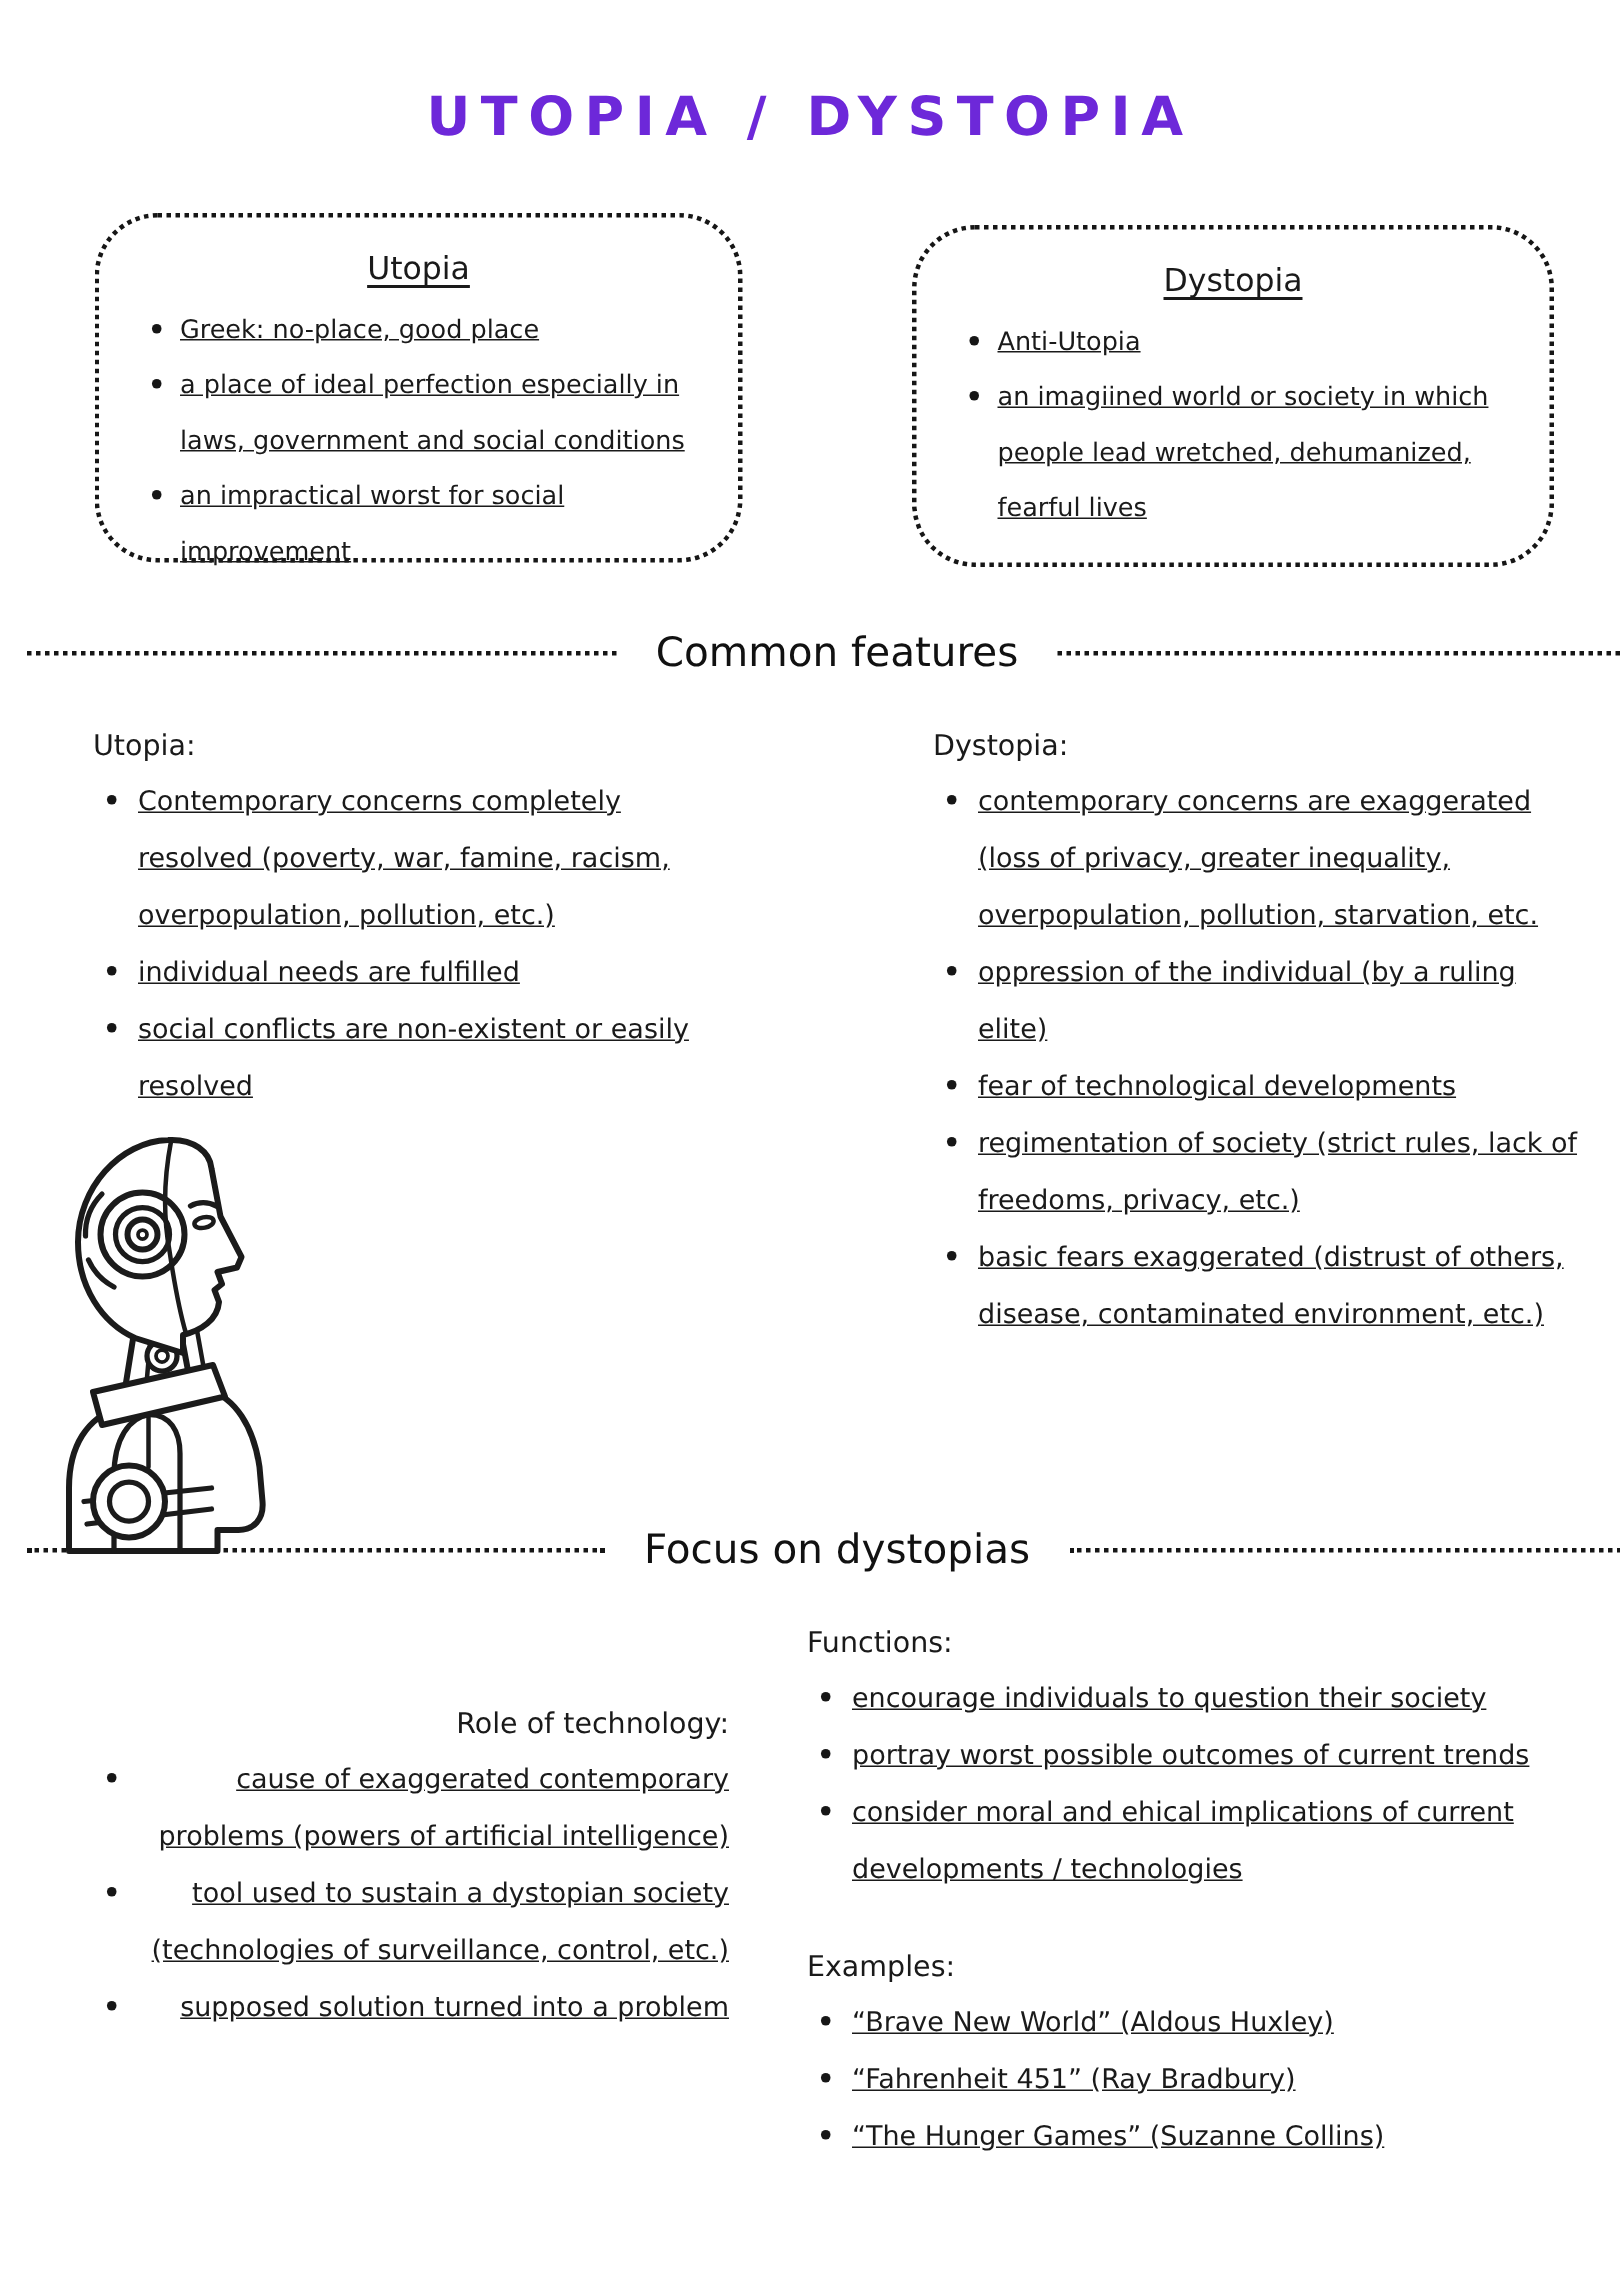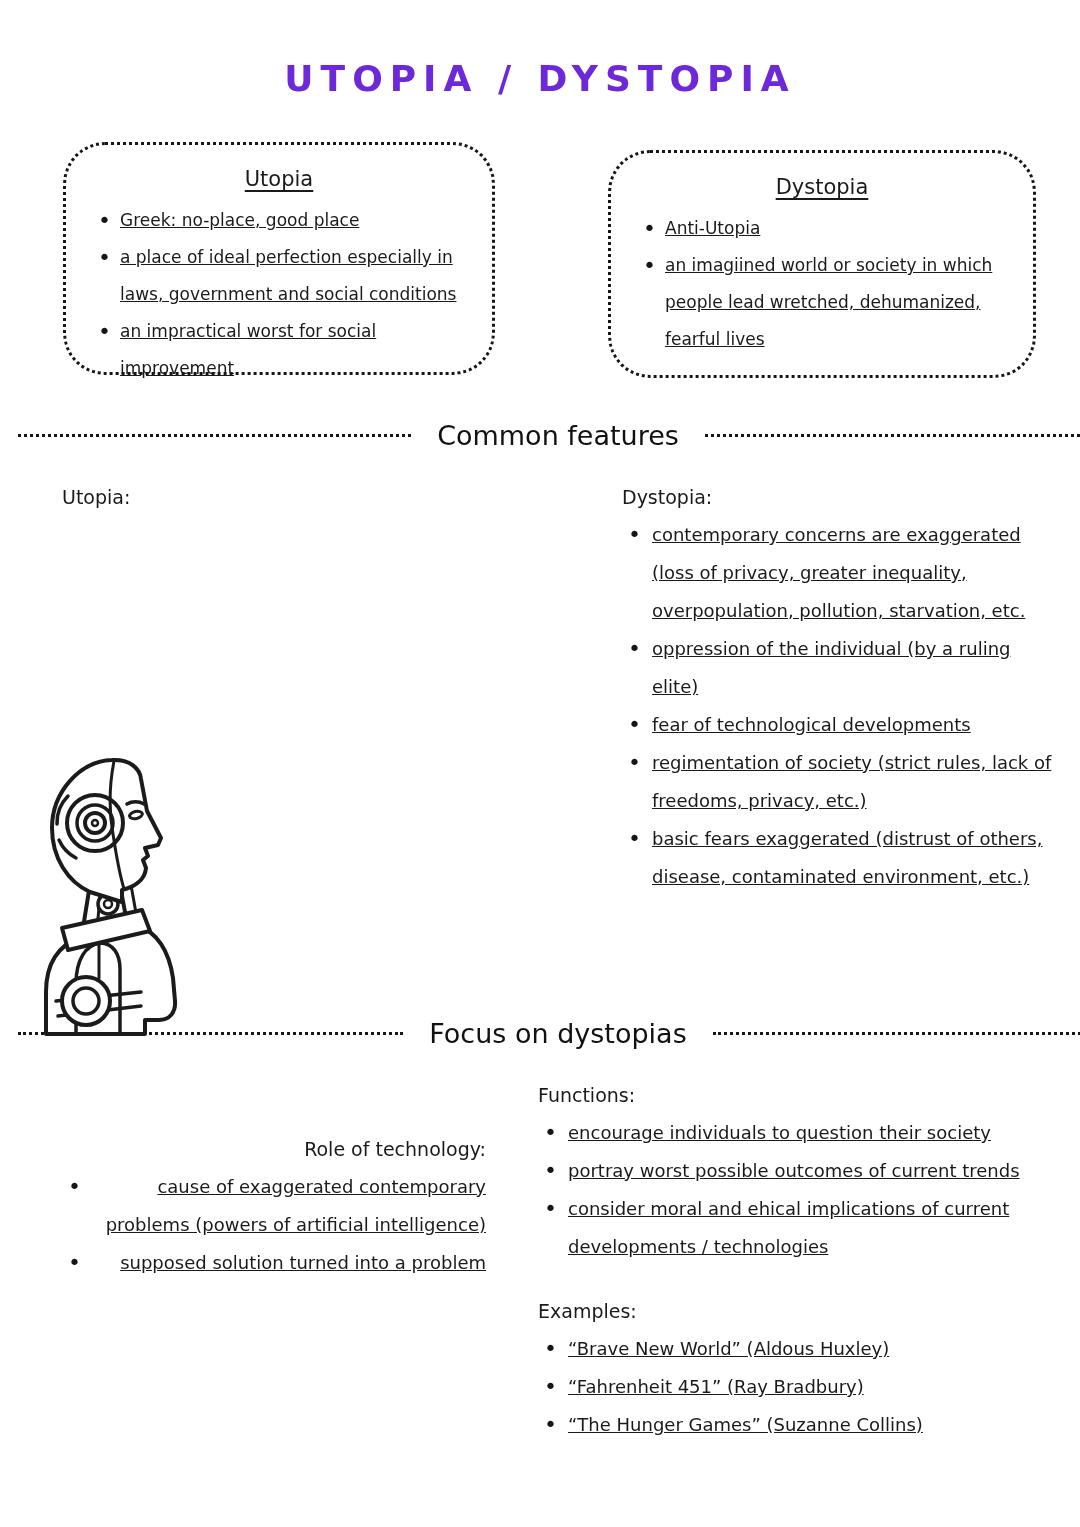--- a/index.html
+++ b/index.html
@@ -81,20 +81,25 @@
   </div>
 
   <div class="divider common">
     <span class="dotline"></span>
     <span class="divider-label">Common features</span>
     <span class="dotline"></span>
   </div>
 
   <div class="col common-utopia">
     <div class="col-label">Utopia:</div>
+    <ul class="blist">
+      <li>Contemporary concerns completely resolved (poverty, war, famine, racism, overpopulation, pollution, etc.)</li>
+      <li>individual needs are fulfilled</li>
+      <li>social conflicts are non-existent or easily resolved</li>
+    </ul>
   </div>
 
   <div class="col common-dystopia">
     <div class="col-label">Dystopia:</div>
     <ul class="blist">
       <li>contemporary concerns are exaggerated (loss of privacy, greater inequality, overpopulation, pollution, starvation, etc.</li>
       <li>oppression of the individual (by a ruling elite)</li>
       <li>fear of technological developments</li>
       <li>regimentation of society (strict rules, lack of freedoms, privacy, etc.)</li>
       <li>basic fears exaggerated (distrust of others, disease, contaminated environment, etc.)</li>
@@ -144,20 +149,21 @@
 
       <path d="M99 52 C104 49 111 49 116 52" stroke-width="3.5"></path>
       <ellipse cx="108" cy="63" rx="6.5" ry="3.5" transform="rotate(-12 108 63)" stroke-width="3"></ellipse>
     </g>
   </svg>
 
   <div class="col role">
     <div class="col-label">Role of technology:</div>
     <ul class="blist">
       <li>cause of exaggerated contemporary problems (powers of artificial intelligence)</li>
+      <li>tool used to sustain a dystopian society (technologies of surveillance, control, etc.)</li>
       <li>supposed solution turned into a problem</li>
     </ul>
   </div>
 
   <div class="col functions">
     <div class="col-label">Functions:</div>
     <ul class="blist">
       <li>encourage individuals to question their society</li>
       <li>portray worst possible outcomes of current trends</li>
       <li>consider moral and ehical implications of current developments / technologies</li>

